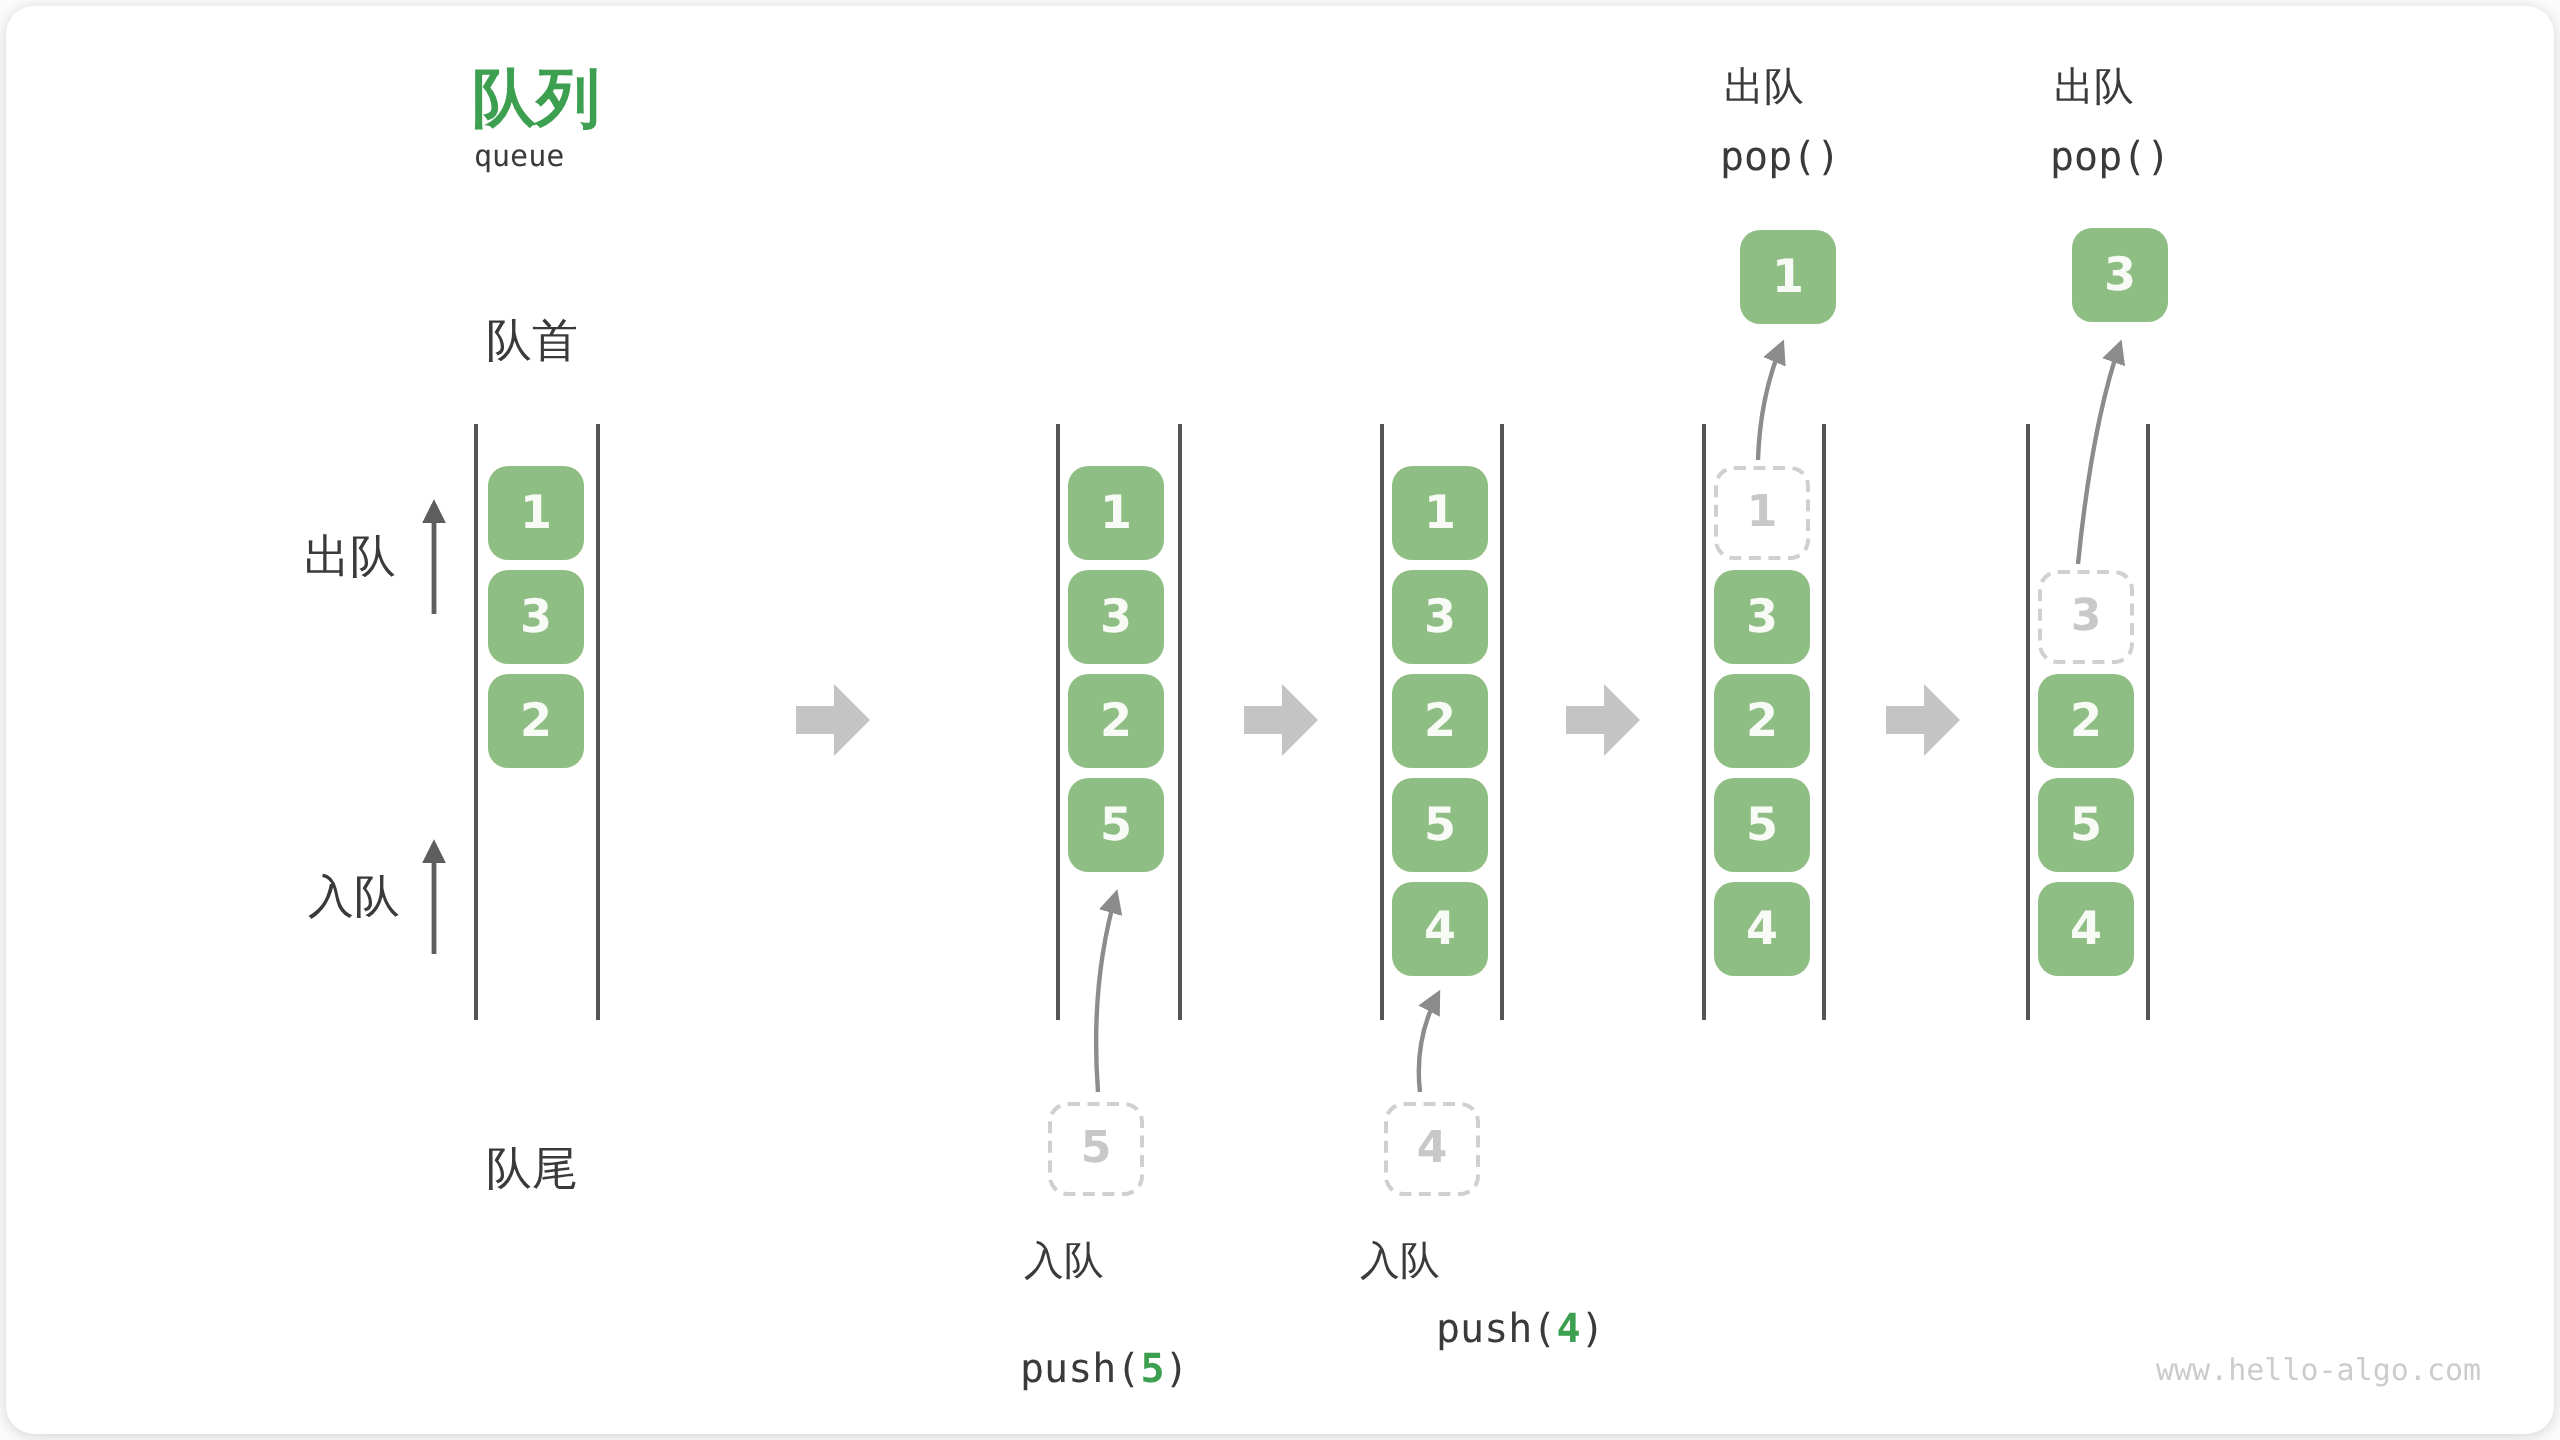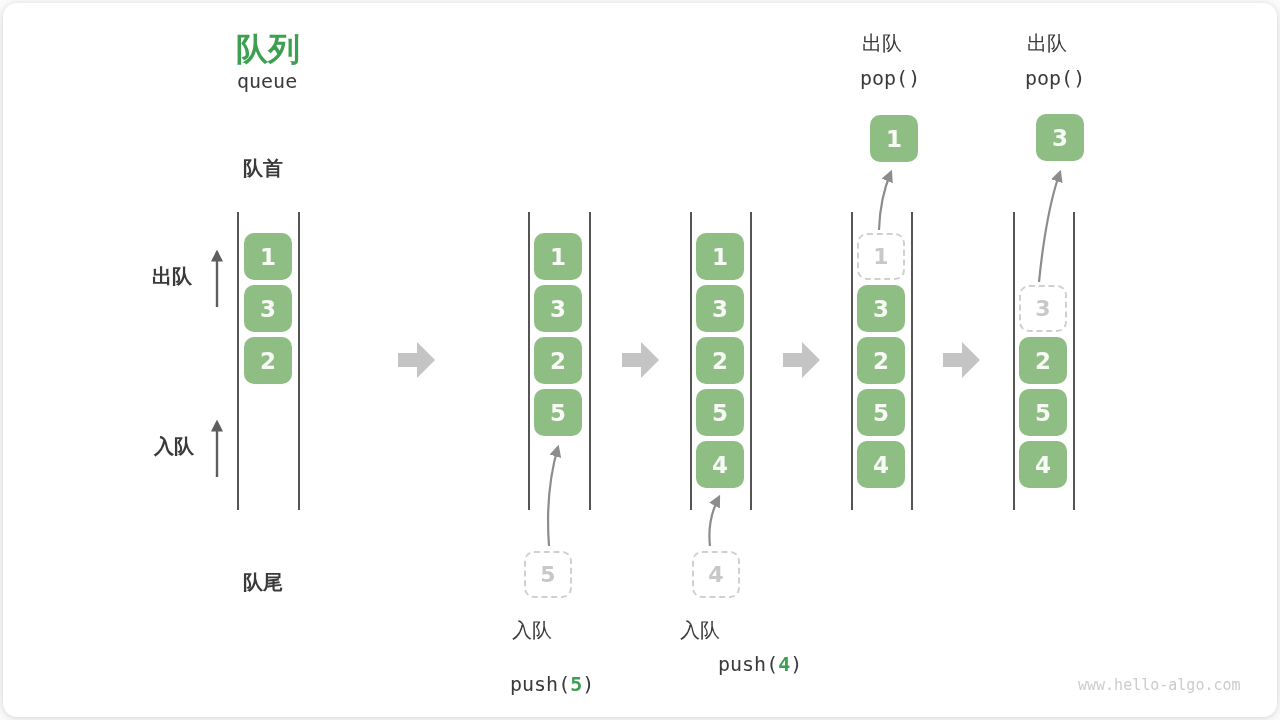--- a/index.html
+++ b/index.html
@@ -17,26 +17,26 @@
   .qbox{position:absolute;width:48px;height:47px;border-radius:10px;
         background:var(--green,#8FBE84);color:#F8FAF5;
         display:flex;align-items:center;justify-content:center;
         font-size:23px;font-weight:bold;}
   .qbox.dashed{background:#fff;border:2px dashed var(--dashed,#D0D0D0);
         color:var(--dashed-text,#C8C8C8);box-sizing:border-box;font-size:22px;}
   .x1{left:244px}.x2{left:534px}.x3{left:696px}.x4{left:857px}.x5{left:1019px}
   .s1{top:233px}.s2{top:285px}.s3{top:337px}.s4{top:389px}.s5{top:441px}
 
   
-  .zh-b{font-size:20px;font-weight:bold;color:var(--text,#3A3A3A);}
+  .zh-b{font-size:23px;font-weight:normal;color:var(--text,#3A3A3A);}
   .zh{font-size:20px;color:var(--text,#3A3A3A);}
   .code{font-family:"DejaVu Sans Mono",monospace;font-size:20px;color:var(--text,#3A3A3A);}
   .code .arg{color:var(--accent,#3D9F50);font-weight:bold;}
   .title-zh{font-size:32px;font-weight:bold;color:var(--accent,#3D9F50);}
-  .title-en{font-family:"DejaVu Sans Mono",monospace;font-size:20px;color:var(--text,#3A3A3A);}
+  .title-en{font-family:"DejaVu Sans Mono",monospace;font-size:15px;color:var(--text,#3A3A3A);}
   .watermark{font-family:"DejaVu Sans Mono",monospace;font-size:15px;
              color:var(--watermark,#CCCCCC);}
 
   
   .block-arrow{fill:var(--block-arrow,#C4C4C4);}
   .flow-line{stroke:var(--muted-arrow,#8C8C8C);stroke-width:2.2;fill:none;}
   .side-line{stroke:var(--label-arrow,#5E5E5E);stroke-width:2.4;fill:none;}
   #ah-muted path{fill:var(--muted-arrow,#8C8C8C);}
   #ah-dark path{fill:var(--label-arrow,#5E5E5E);}
 </style>

